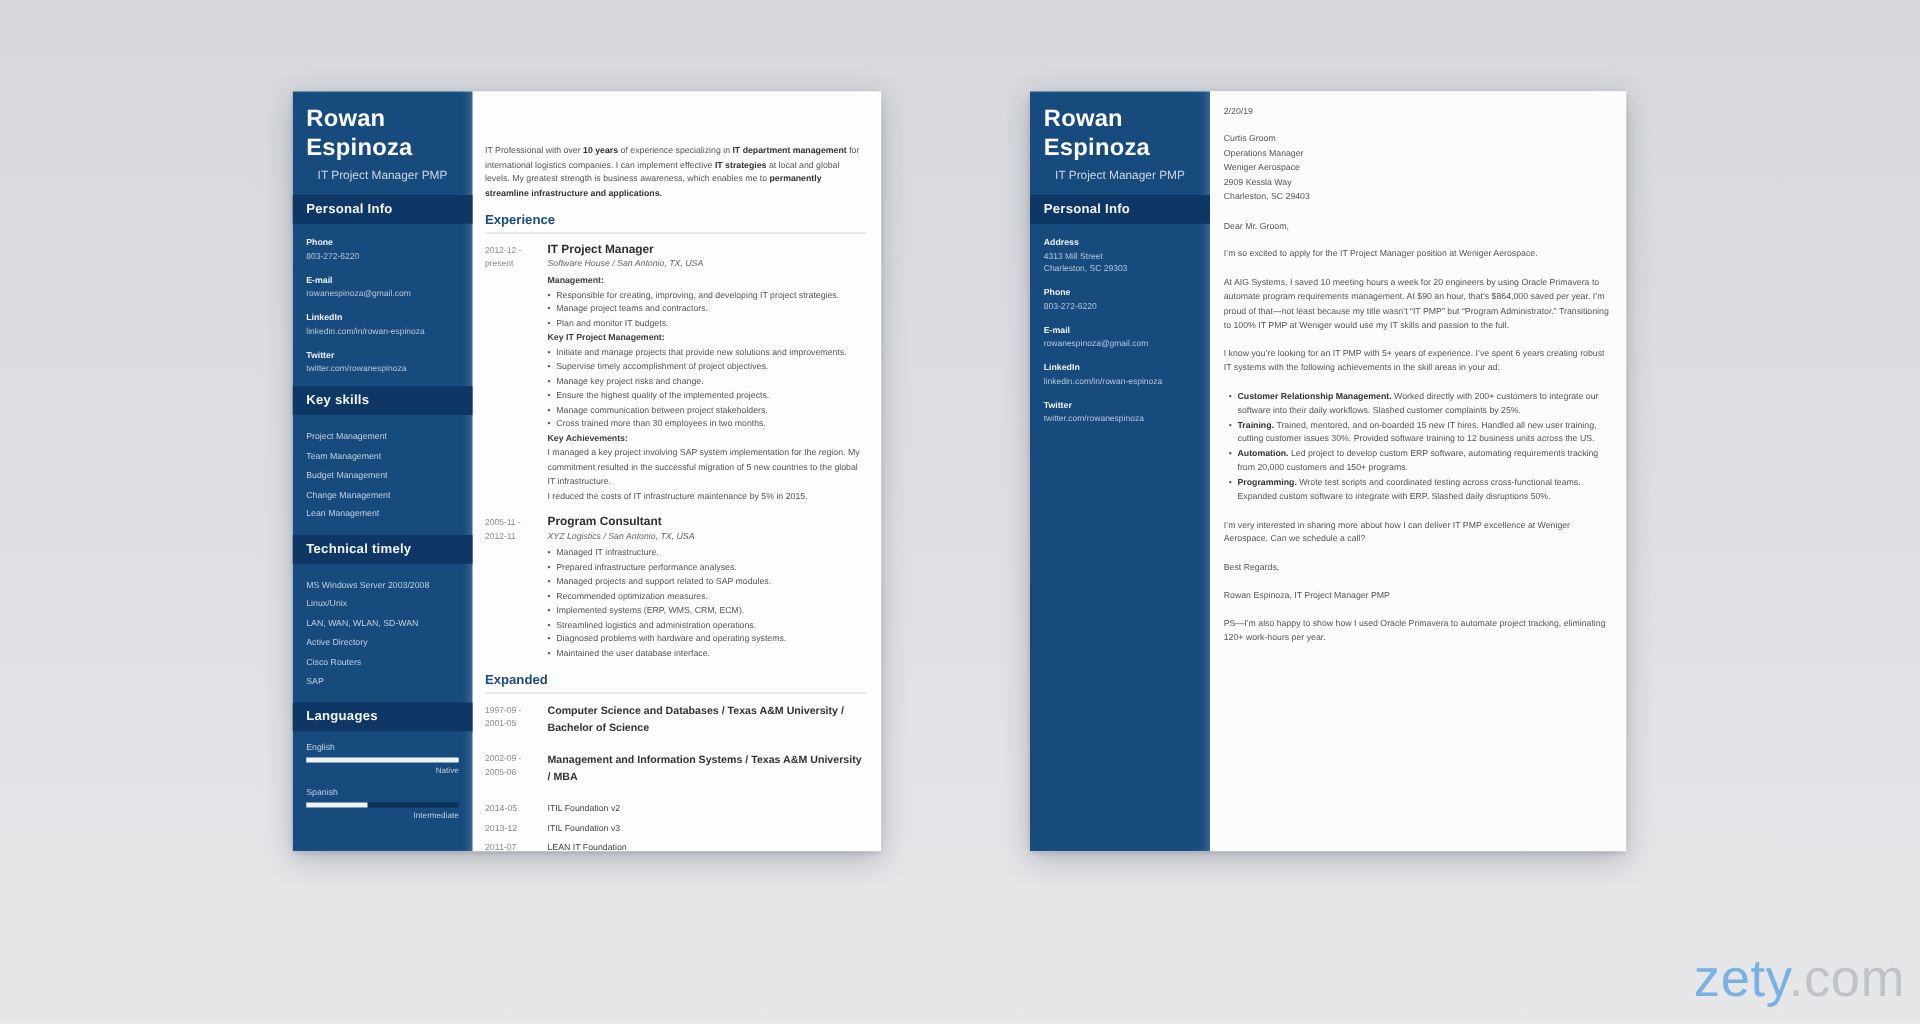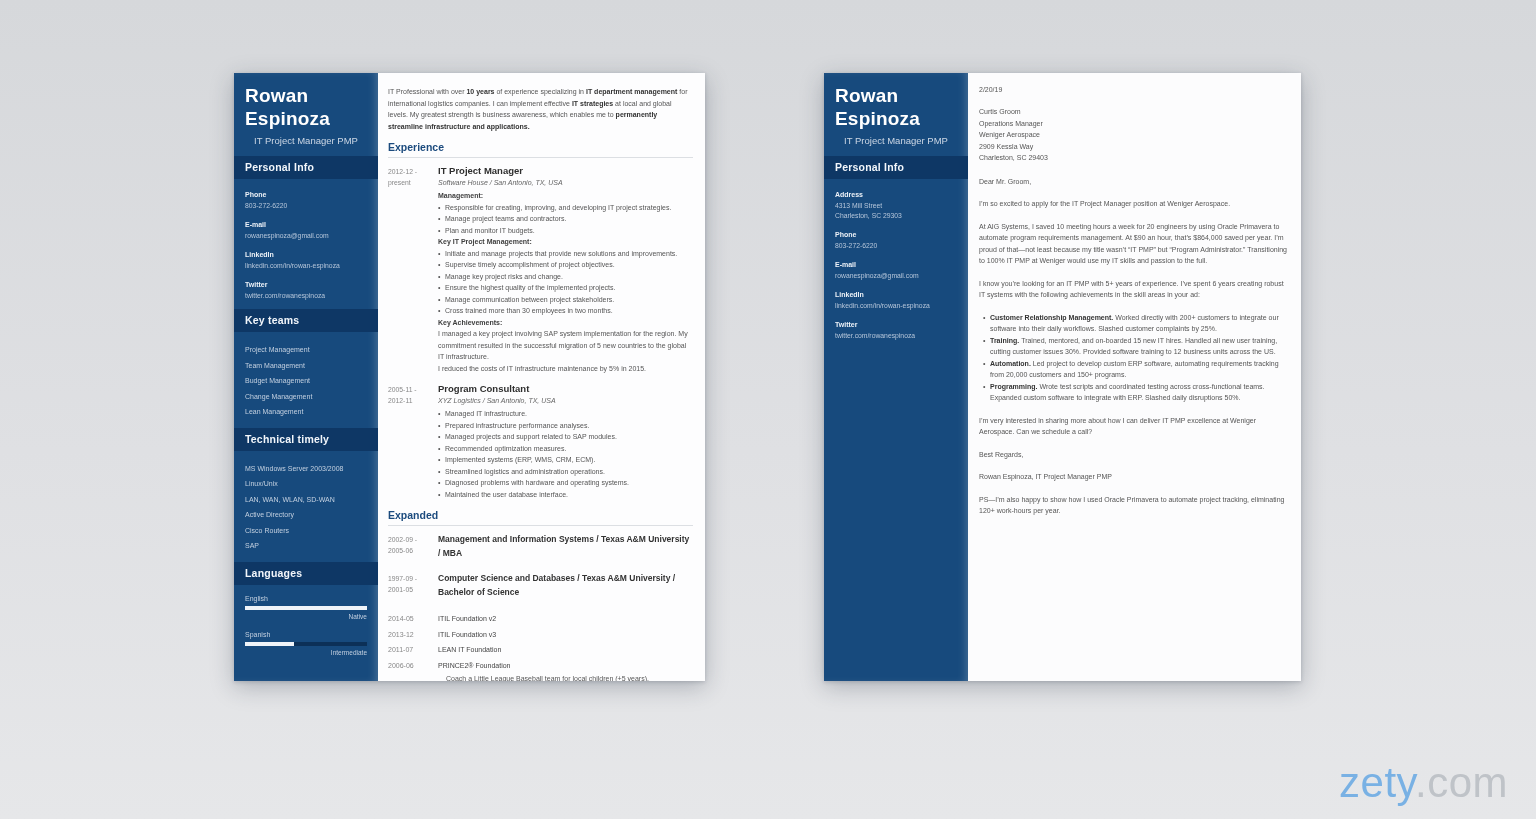--- a/index.html
+++ b/index.html
@@ -34,21 +34,21 @@
   .clabel { font-size:7px; font-weight:bold; color:#edf2f8; line-height:11px; margin-bottom:1px; }
   .cvalue { font-size:6.8px; color:#b6c6da; line-height:10px; }
   .skill  { font-size:7px; color:#c3d0e0; line-height:15.5px; }
   .lang   { margin-bottom:11px; }
   .lname  { font-size:7px; color:#c3d0e0; margin-bottom:4px; }
   .lbar   { height:4px; background:#0c3057; margin-bottom:3px; }
   .lfill  { height:100%; background:#eff4f9; }
   .llevel { font-size:6.5px; color:#c3d0e0; text-align:right; }
 
   
-  .rmain { flex:1; padding:13px 12px 0 10px; }
+  .rmain { flex:1; padding:13px 12px 0 10px;margin-top:29px; }
   .summary { font-size:7px; color:#555; line-height:11.5px; margin-bottom:6px; }
   .summary .b, .b { font-weight:bold; color:#333; }
   .sect {
     font-size:10.5px; font-weight:bold; color:#1c4b7e;
     border-bottom:1px solid #dcdfe3; padding-bottom:4px; margin:9px 0 7px;
   }
   .entry { display:flex; margin-bottom:9px; }
   .dates { width:50px; flex-shrink:0; font-size:6.8px; color:#888; line-height:10.5px; padding-top:2px; }
   .ebody { flex:1; }
   .jtitle { font-size:9.5px; font-weight:bold; color:#2e2e2e; margin-bottom:3px; }
@@ -69,21 +69,21 @@
   .lmain { flex:1; padding:13px 14px 0 11px; background:#fcfcfd; }
   .ldate { font-size:7px; color:#555; margin-bottom:13px; }
   .lrec { margin-bottom:12px; }
   .lrec div { font-size:7px; color:#555; line-height:11.5px; }
   .lpara { font-size:7px; color:#555; line-height:11.5px; margin-bottom:11px; }
   .lbullets { margin-bottom:11px; padding-left:4px; }
   .lbullet { display:flex; font-size:7px; color:#555; line-height:11.5px; }
   .lbullet > span:last-child { flex:1; }
 
   
-  .watermark { position:absolute; right:28px; bottom:12px; font-size:42px; letter-spacing:.5px;text-align:right; }
+  .watermark { position:absolute; right:12px; bottom:12px; font-size:42px; letter-spacing:.5px;text-align:right; }
   .wm-brand  { color:#79b1e4; }
   .wm-domain { color:#bfc3c8; }
 </style>
 </head>
 <body>
 
 <div class="page resume">
   <aside class="sidebar">
     <div class="sb-pad">
       <h1 class="name">
@@ -104,21 +104,21 @@
         </div>
         <div class="contact">
           <div class="clabel">LinkedIn</div>
           <div class="cvalue">linkedin.com/in/rowan-espinoza</div>
         </div>
         <div class="contact">
           <div class="clabel">Twitter</div>
           <div class="cvalue">twitter.com/rowanespinoza</div>
         </div>
       </div>
-    <div class="band">Key teams</div>
+    <div class="band">Key skills</div>
     <div class="sb-pad">
         <div class="skill">Project Management</div>
         <div class="skill">Team Management</div>
         <div class="skill">Budget Management</div>
         <div class="skill">Change Management</div>
         <div class="skill">Lean Management</div>
       </div>
     <div class="band">Technical timely</div>
     <div class="sb-pad">
         <div class="skill">MS Windows Server 2003/2008</div>
@@ -241,34 +241,34 @@
               <span class="dot">•</span>
               <span>Maintained the user database interface.</span>
             </div>
           </div>
         </div>
       </div>
     <h2 class="sect">Expanded</h2>
     <div>
         <div class="entry">
           <div class="dates">
+            <div>1997-09 -</div>
+            <div>2001-05</div>
+          </div>
+          <div class="ebody">
+            <div class="degree">Computer Science and Databases / Texas A&amp;M University / Bachelor of Science</div>
+          </div>
+        </div>
+        <div class="entry">
+          <div class="dates">
             <div>2002-09 -</div>
             <div>2005-06</div>
           </div>
           <div class="ebody">
             <div class="degree">Management and Information Systems / Texas A&amp;M University / MBA</div>
-          </div>
-        </div>
-        <div class="entry">
-          <div class="dates">
-            <div>1997-09 -</div>
-            <div>2001-05</div>
-          </div>
-          <div class="ebody">
-            <div class="degree">Computer Science and Databases / Texas A&amp;M University / Bachelor of Science</div>
           </div>
         </div>
       </div>
     <div>
         <div class="crow">
           <div class="cdate">2014-05</div>
           <div class="cname">ITIL Foundation v2</div>
         </div>
         <div class="crow">
           <div class="cdate">2013-12</div>

